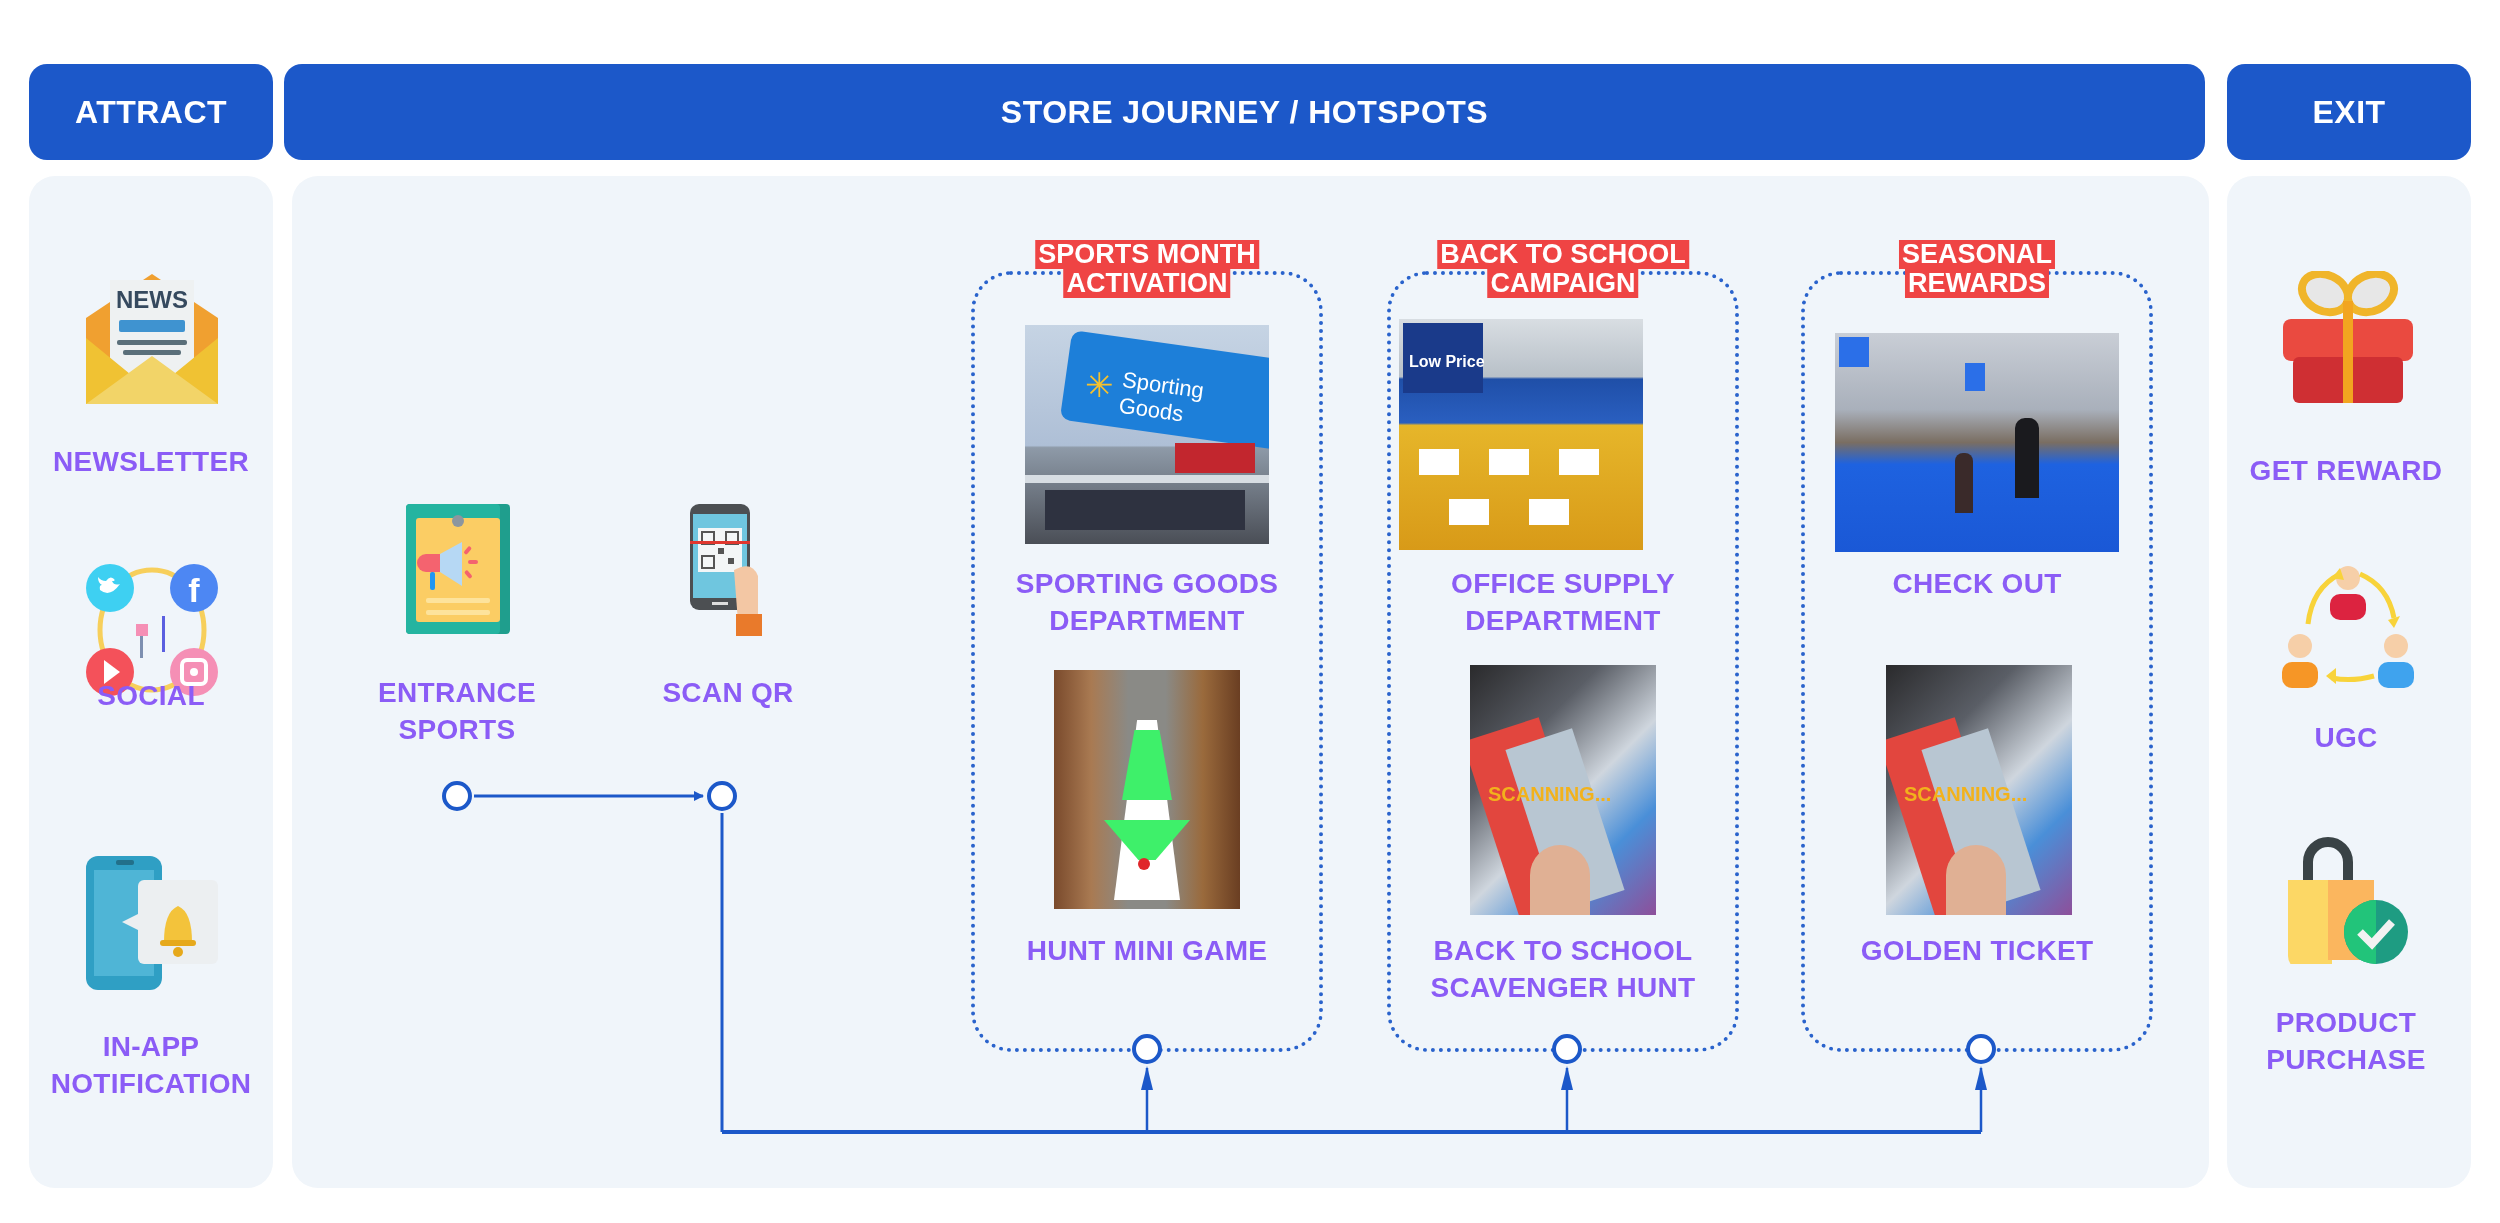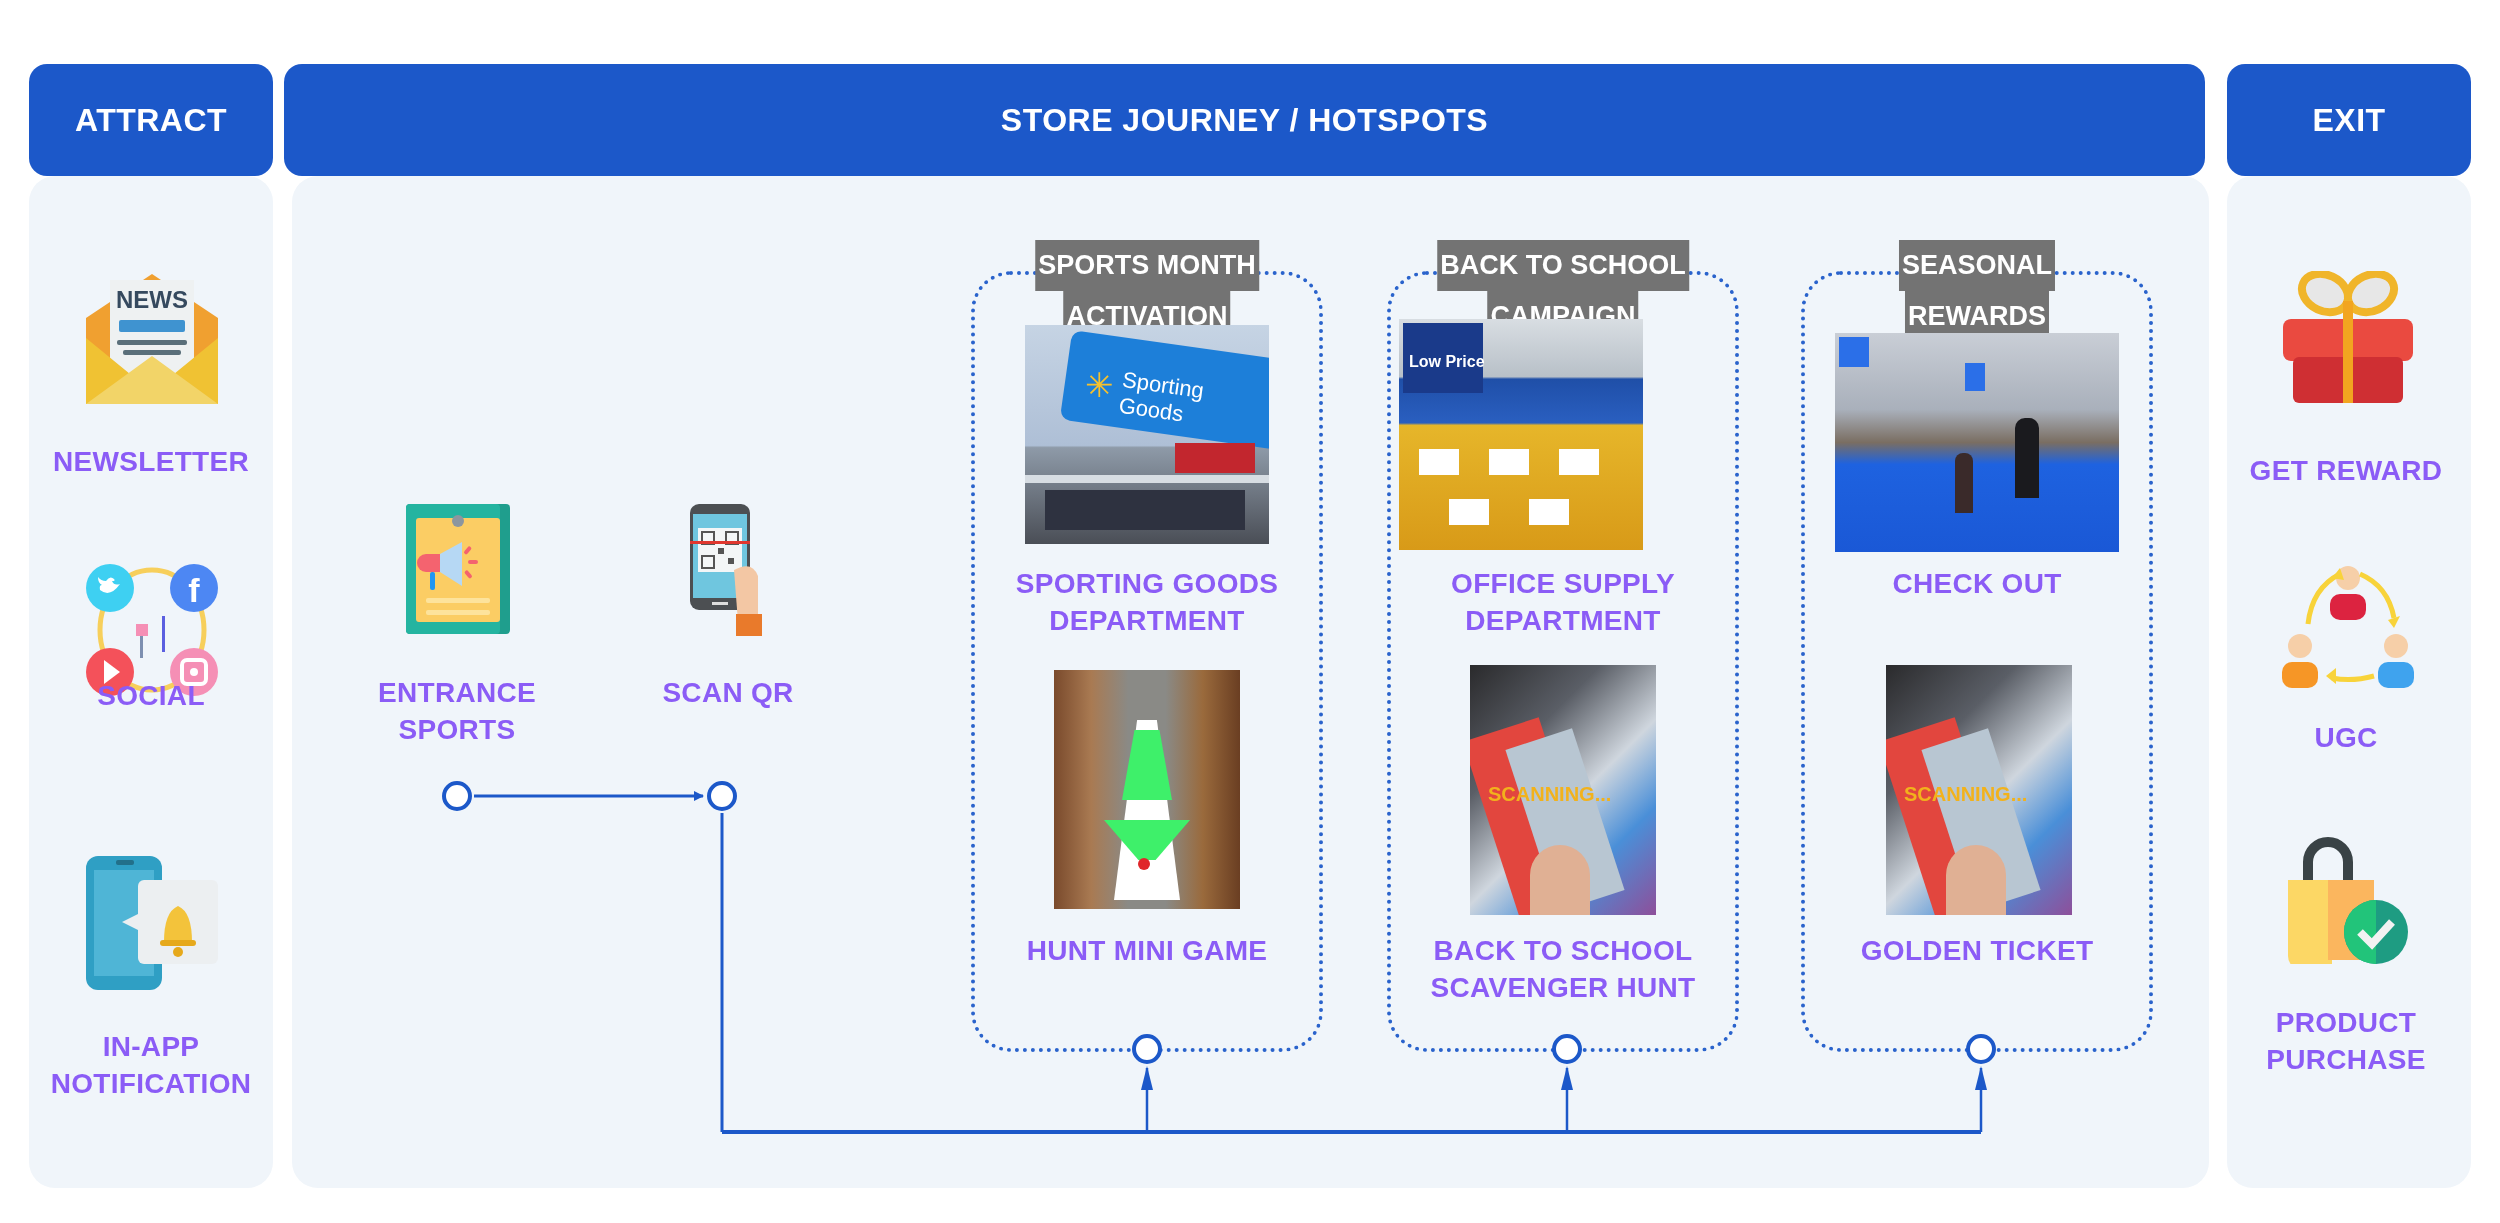--- a/index.html
+++ b/index.html
@@ -1,23 +1,23 @@
 <!DOCTYPE html>
 <html><head>
 <meta charset="utf-8">
 <style>
   html,body{margin:0;padding:0;background:#ffffff;}
   body{width:2500px;height:1223px;position:relative;overflow:hidden;font-family:"Liberation Sans","DejaVu Sans",sans-serif;}
-  .hdr{position:absolute;top:64px;height:112px;background:#1c58c9;border-radius:18px;color:#fff;font-weight:700;font-size:32px;display:flex;align-items:center;justify-content:center;letter-spacing:0.5px;}
+  .hdr{position:absolute;top:64px;height:96px;background:#1c58c9;border-radius:18px;color:#fff;font-weight:700;font-size:32px;display:flex;align-items:center;justify-content:center;letter-spacing:0.5px;}
   .panel{position:absolute;top:176px;height:1012px;background:#f0f5fa;border-radius:26px;}
   .abs{position:absolute;}
   .lbl{position:absolute;color:#8b5cf6;font-weight:700;font-size:28px;text-align:center;line-height:37px;white-space:nowrap;transform:translateX(-50%);letter-spacing:0.3px;}
   .group{position:absolute;top:271px;height:781px;border:4px dotted #2a63cc;border-radius:40px;box-sizing:border-box;}
   .gtitle{position:absolute;transform:translateX(-50%);top:240px;text-align:center;line-height:29px;font-weight:700;font-size:27px;color:#fff;}
-  .gtitle span{background:#737373;padding:11px 3px;display:inline-block;}
+  .gtitle span{background:#ef4444;padding:0 3px;display:inline-block;}
   .photo{position:absolute;overflow:hidden;}
   .node{position:absolute;width:30px;height:30px;border:4px solid #1c58c9;border-radius:50%;background:#fff;box-sizing:border-box;}
   svg.lines{position:absolute;left:0;top:0;}
 </style>
 </head>
 <body>
 
 <div class="hdr" style="left:29px;width:244px;">
     <span>ATTRACT</span>
   </div>

